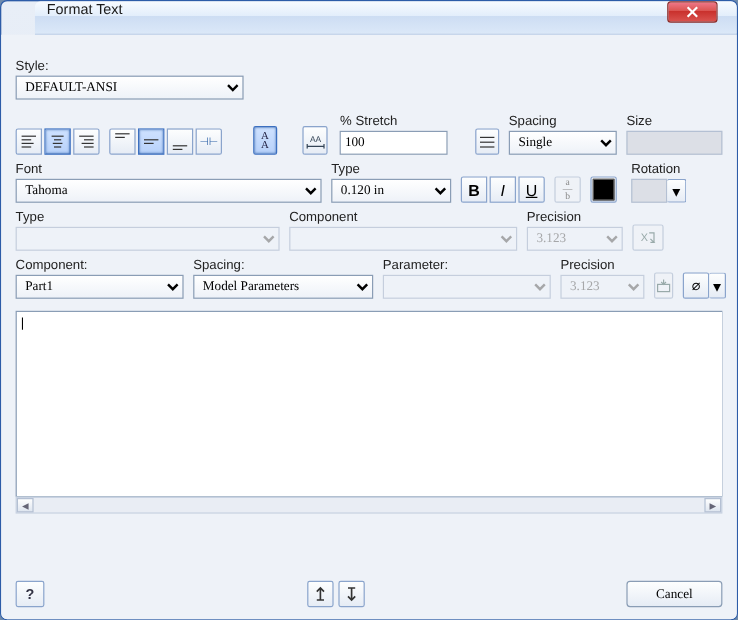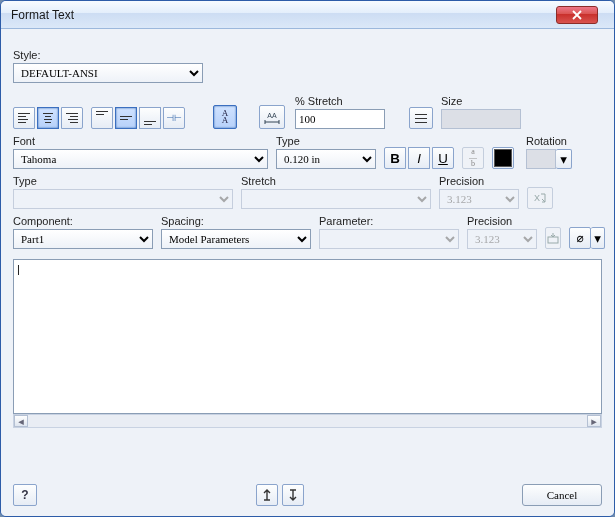--- a/index.html
+++ b/index.html
@@ -19,23 +19,24 @@
     border-radius: 6px;
     box-shadow: 0 0 8px rgba(0,0,0,.3);
     position: relative;
   }
   .titlebar {
     height: 28px;
     background: linear-gradient(#f7fbff 0%, #e3eefb 45%, #cdddf3 46%, #dbe8f8 100%);
     border-bottom: 1px solid #9cb8dc;
     border-radius: 5px 5px 0 0;
     display: flex;
-    align-items: center;
+    align-items: flex-start;
     padding: 0 16px 0 10px;
     color: #1a1a1a;
+    margin-left: 28px;
   }
   .titlebar .title { flex: 1; font-size: 12px; }
   .close-btn {
     width: 42px; height: 18px;
     background: linear-gradient(#e78 0%, #d9534f 45%, #c9302c 46%, #d9534f 100%);
     border: 1px solid #8b2c28;
     border-radius: 3px;
     color: #fff;
     display: flex; align-items: center; justify-content: center;
     font-size: 11px;
@@ -224,20 +225,26 @@
       <div style="width:8px"></div>
 
       <button class="icon-btn" style="width:24px;height:22px;align-self:flex-end;">
         <span class="glyph-lines" style="gap:3px;">
             <span style="width:12px"></span>
             <span style="width:12px"></span>
             <span style="width:12px"></span>
           </span>
       </button>
 
+      <div class="col">
+        <span class="lbl">Spacing</span>
+        <select style="width:90px;">
+          <option>Single</option>
+        </select>
+      </div>
 
       <div class="col" style="flex:1;">
         <span class="lbl">Size</span>
         <div class="readonly-gray" style="width:80px;"></div>
       </div>
     </div>
 
     <div class="row">
       <div class="col" style="width:255px;">
         <span class="lbl">Font</span>
@@ -276,21 +283,21 @@
         </div>
       </div>
     </div>
 
     <div class="row">
       <div class="col" style="width:220px;">
         <span class="lbl">Type</span>
         <select disabled="" style="width:220px;"><option></option></select>
       </div>
       <div class="col" style="width:190px;">
-        <span class="lbl">Stretch</span>
+        <span class="lbl">Component</span>
         <select disabled="" style="width:190px;"><option></option></select>
       </div>
       <div class="col" style="width:80px;">
         <span class="lbl">Precision</span>
         <select disabled="" style="width:80px;">
           <option>3.123</option>
         </select>
       </div>
       <button class="icon-btn disabled" style="align-self:flex-end;width:26px;height:22px;">
         <svg width="14" height="14" viewBox="0 0 14 14">

